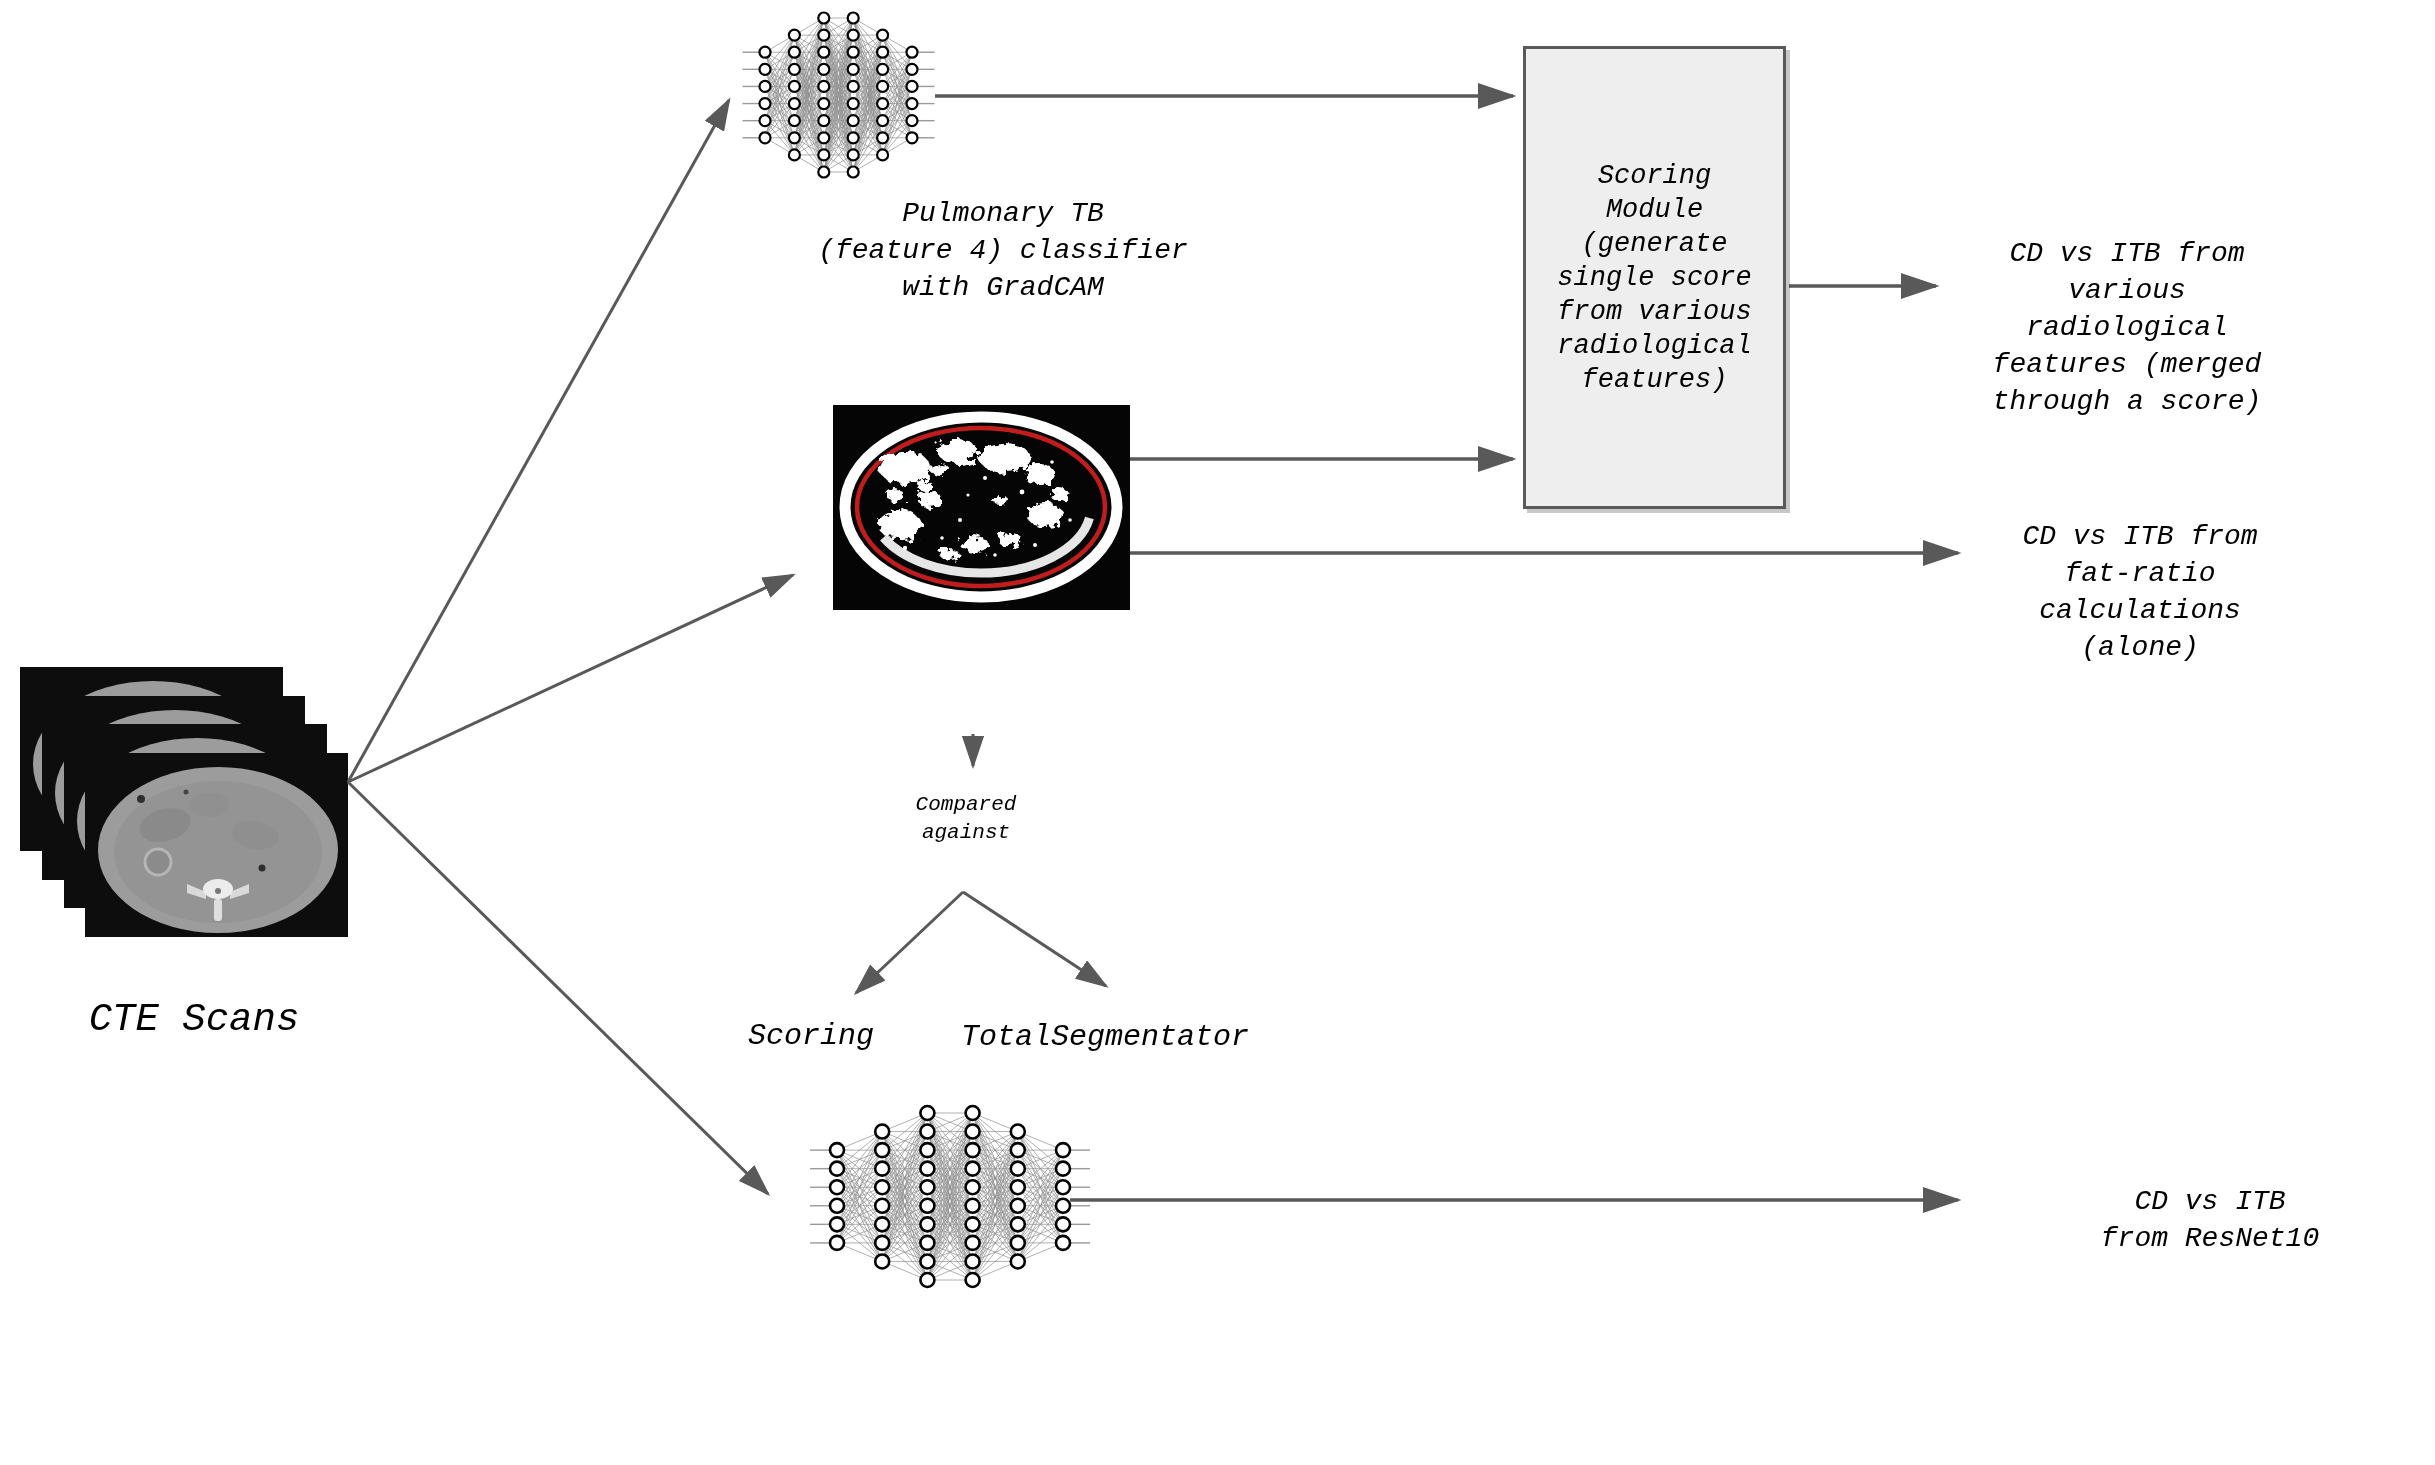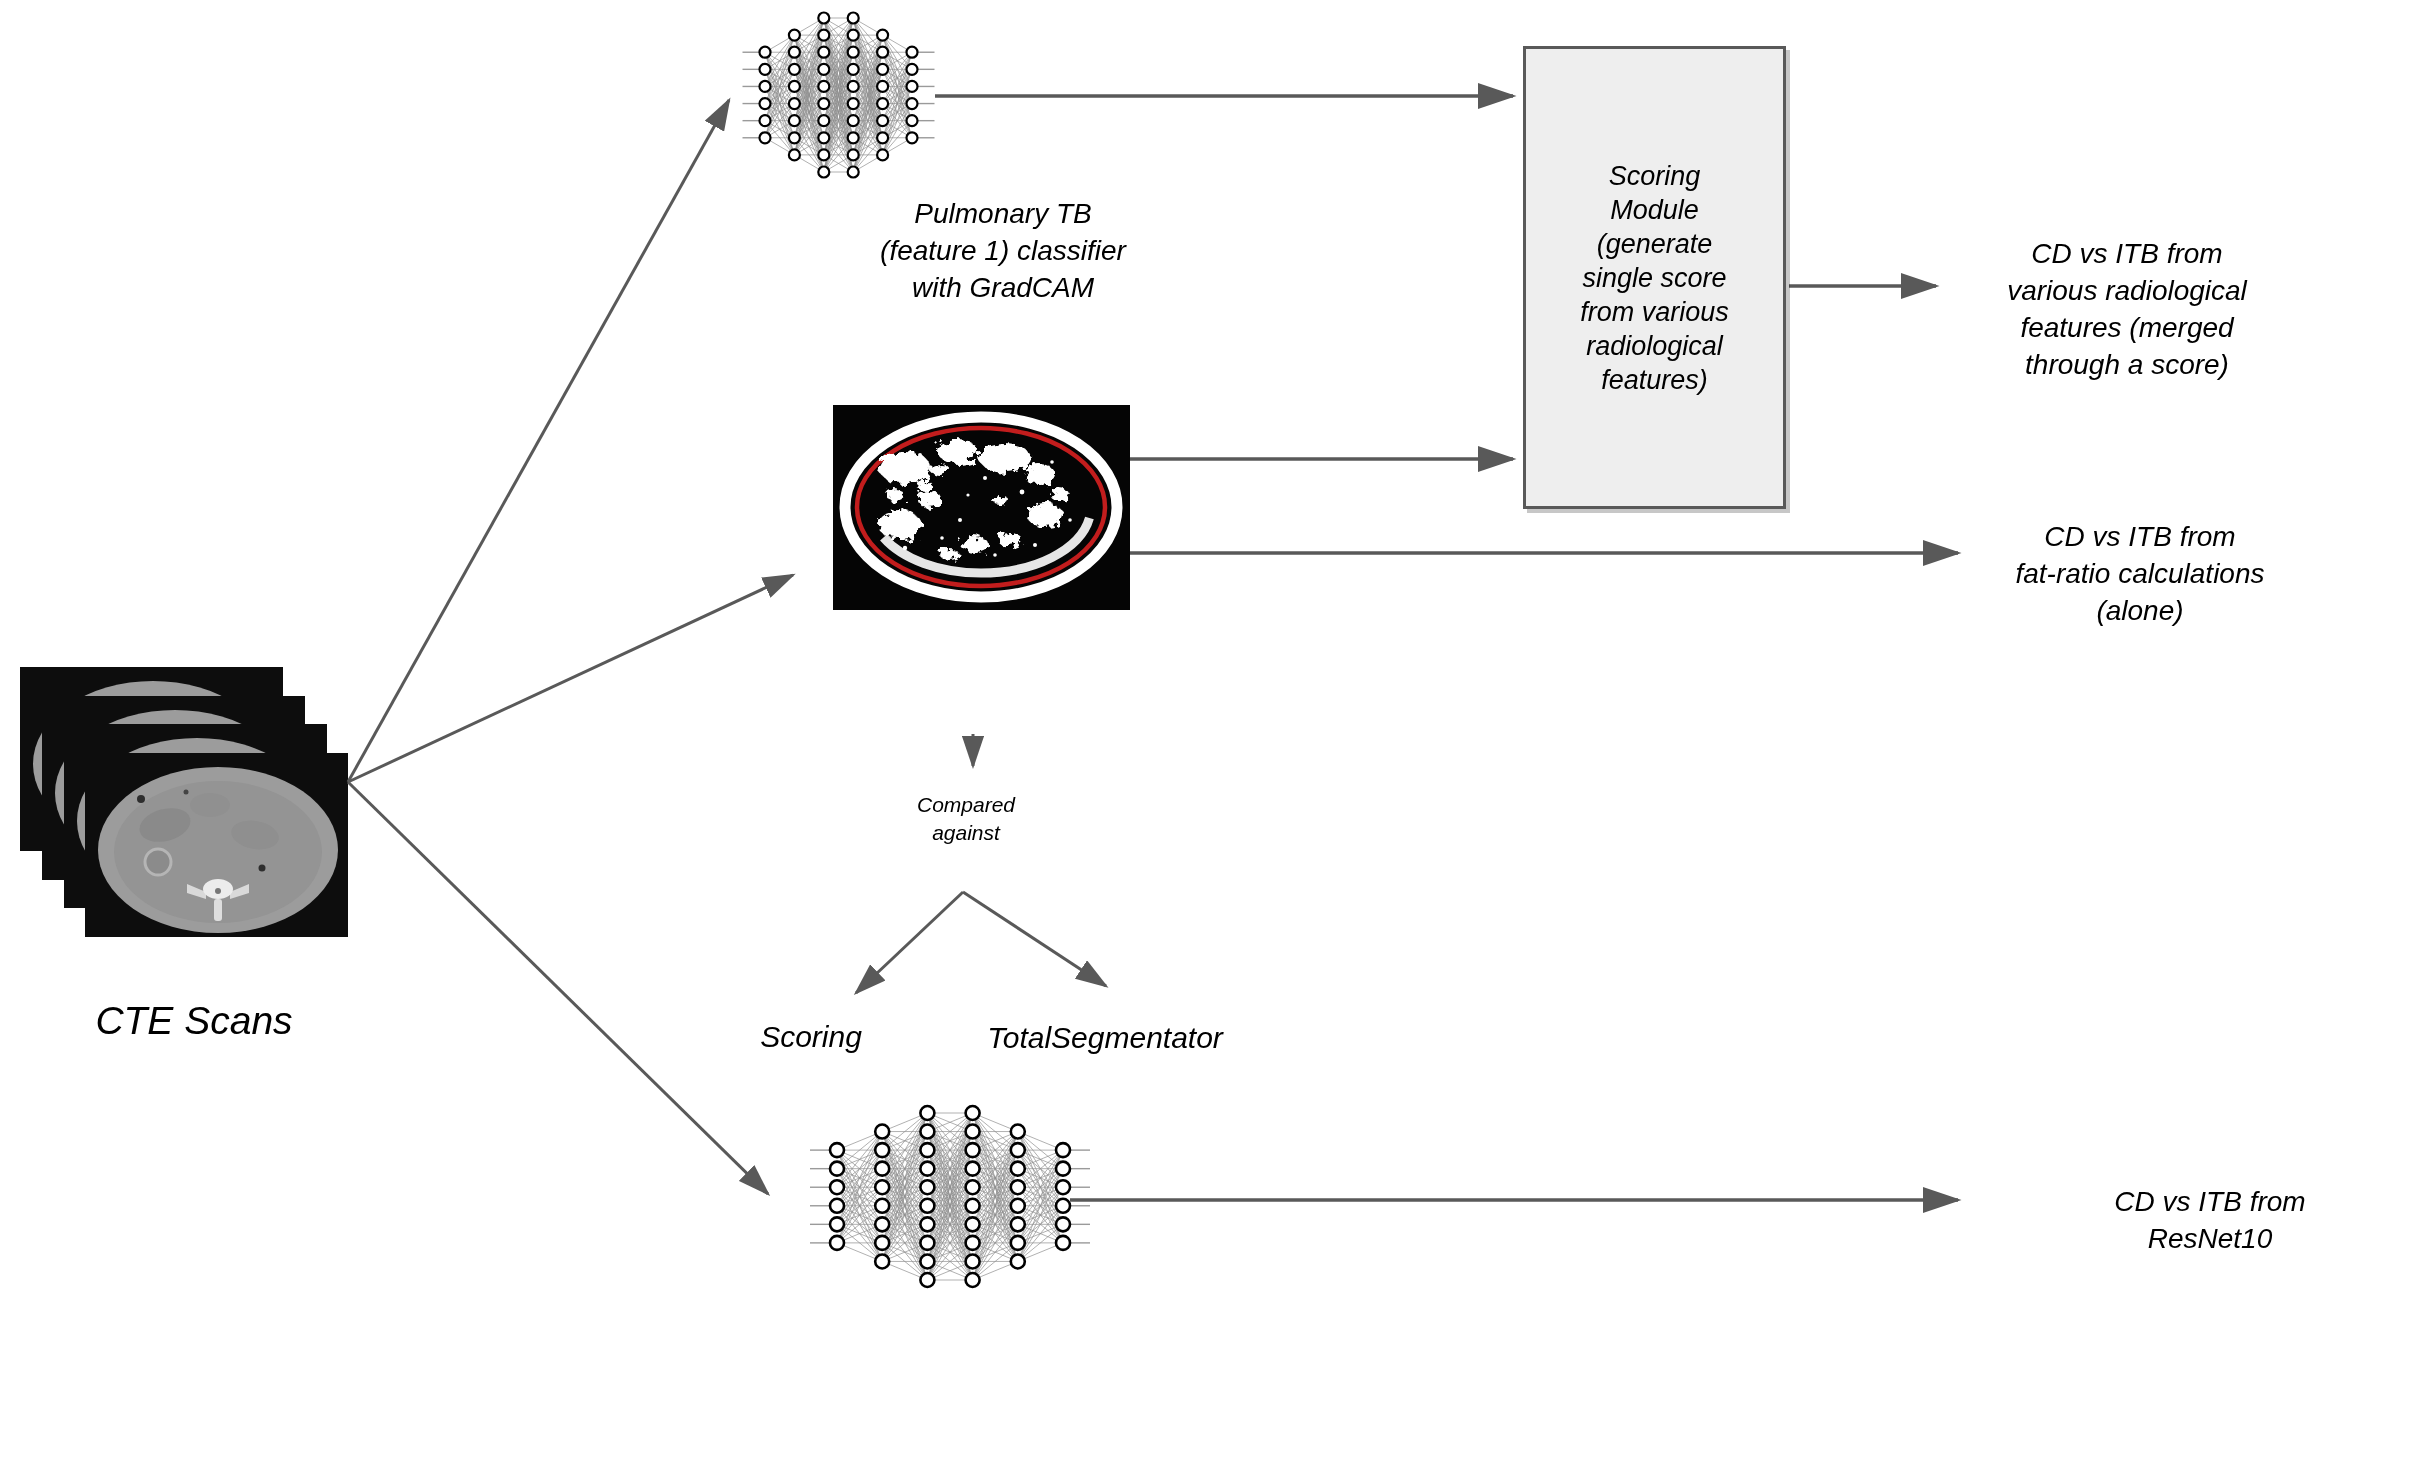--- a/index.html
+++ b/index.html
@@ -1,20 +1,20 @@
 <!DOCTYPE html>
 <html style="--arrow: #595959; --box-fill: #eeeeee; --box-border: #595959; --red: #c21d1d; --text: #000000;"><head>
 <meta charset="utf-8">
 <style>
   :root{
     --arrow:#595959; --box-fill:#eeeeee; --box-border:#595959; --red:#c21d1d; --text:#000000;
   }
   html,body{margin:0;padding:0;background:#ffffff;}
   #canvas{position:relative;width:2435px;height:1465px;background:#ffffff;overflow:hidden;
-          font-family:Liberation Sans, sans-serif;}
+          font-family:Liberation Mono, monospace;}
   svg.layer{position:absolute;left:0;top:0;width:2435px;height:1465px;}
   .lbl{position:absolute;font-style:italic;color:var(--text);text-align:center;
        white-space:pre-line;transform:translateX(-50%);line-height:1.32;}
   .fs33{font-size:39px;} .fs30{font-size:30px;} .fs28{font-size:28px;} .fs27{font-size:21px;}
   #scoring-box{position:absolute;left:1523px;top:46px;width:263px;height:463px;
        background:var(--box-fill);border:3px solid var(--box-border);box-sizing:border-box;
        display:flex;align-items:center;justify-content:center;
        box-shadow:4px 4px 0 rgba(0,0,0,0.22);}
   #scoring-box .lbl{position:static;transform:none;font-size:27px;line-height:34px;}
 </style>
@@ -976,21 +976,21 @@
 (generate
 single score
 from various
 radiological
 features)</div>
   </div>
 
   <div class="lbl fs33" style="left:194px;top:995px">CTE Scans</div>
 
   <div class="lbl fs28" style="left:1003px;top:196px">Pulmonary TB
-(feature 1) classifier
+(feature 4) classifier
 with GradCAM</div>
 
 
   <div class="lbl fs27" style="left:966px;top:791px">Compared
 against</div>
 
   <div class="lbl fs30" style="left:811px;top:1017px">Scoring</div>
 
   <div class="lbl fs30" style="left:1105px;top:1018px">TotalSegmentator</div>
 

